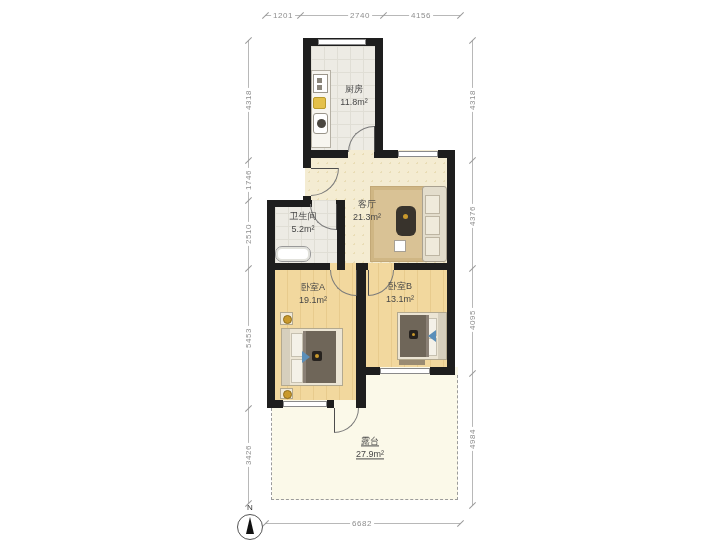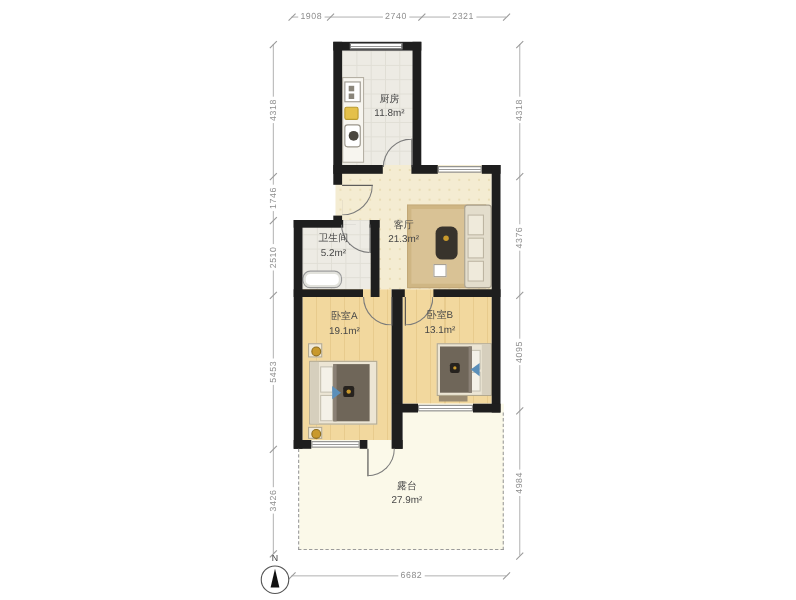--- a/index.html
+++ b/index.html
@@ -170,33 +170,33 @@
     <div>5.2m²</div>
   </div>
   <div class="room-label" style="left:313px;top:294px;">
     <div>卧室A</div>
     <div>19.1m²</div>
   </div>
   <div class="room-label" style="left:400px;top:293px;">
     <div>卧室B</div>
     <div>13.1m²</div>
   </div>
-  <div class="room-label" style="left:370px;top:448px;">
+  <div class="room-label" style="left:370px;top:448px;text-decoration:underline;">
     <div>露台</div>
     <div>27.9m²</div>
   </div>
 
   <div class="dim-h" style="left:265px;top:15px;width:195px;"></div>
   <div class="tick" style="left:261px;top:15px;"></div>
   <div class="tick" style="left:296px;top:15px;"></div>
   <div class="tick" style="left:379px;top:15px;"></div>
   <div class="tick" style="left:456px;top:15px;"></div>
-  <div class="dim-label" style="left:283px;top:15px;">1908</div>
+  <div class="dim-label" style="left:283px;top:15px;">1201</div>
   <div class="dim-label" style="left:360px;top:15px;">2740</div>
-  <div class="dim-label" style="left:421px;top:15px;">2321</div>
+  <div class="dim-label" style="left:421px;top:15px;">4156</div>
 
   <div class="dim-v" style="left:248px;top:40px;height:463px;"></div>
   <div class="tick" style="left:244px;top:40px;"></div>
   <div class="tick" style="left:244px;top:160px;"></div>
   <div class="tick" style="left:244px;top:200px;"></div>
   <div class="tick" style="left:244px;top:268px;"></div>
   <div class="tick" style="left:244px;top:408px;"></div>
   <div class="tick" style="left:244px;top:503px;"></div>
   <div class="dim-label v" style="left:248px;top:100px;">4318</div>
   <div class="dim-label v" style="left:248px;top:180px;">1746</div>
@@ -211,21 +211,21 @@
   <div class="tick" style="left:468px;top:373px;"></div>
   <div class="tick" style="left:468px;top:505px;"></div>
   <div class="dim-label v" style="left:472px;top:100px;">4318</div>
   <div class="dim-label v" style="left:472px;top:216px;">4376</div>
   <div class="dim-label v" style="left:472px;top:320px;">4095</div>
   <div class="dim-label v" style="left:472px;top:439px;">4984</div>
 
   <div class="dim-h" style="left:265px;top:523px;width:195px;"></div>
   <div class="tick" style="left:261px;top:523px;"></div>
   <div class="tick" style="left:456px;top:523px;"></div>
-  <div class="dim-label" style="left:362px;top:523px;margin-left:12px;">6682</div>
+  <div class="dim-label" style="left:362px;top:523px;">6682</div>
 
   <div class="abs" style="left:233px;top:503px;width:34px;height:42px;">
     <div class="north" style="left:17px;top:0;">N</div>
     <div class="compass-circle" style="left:4px;top:11px;"></div>
     <div class="needle" style="left:13px;top:14px;"></div>
   </div>
 
 </div>
 
 </body></html>

